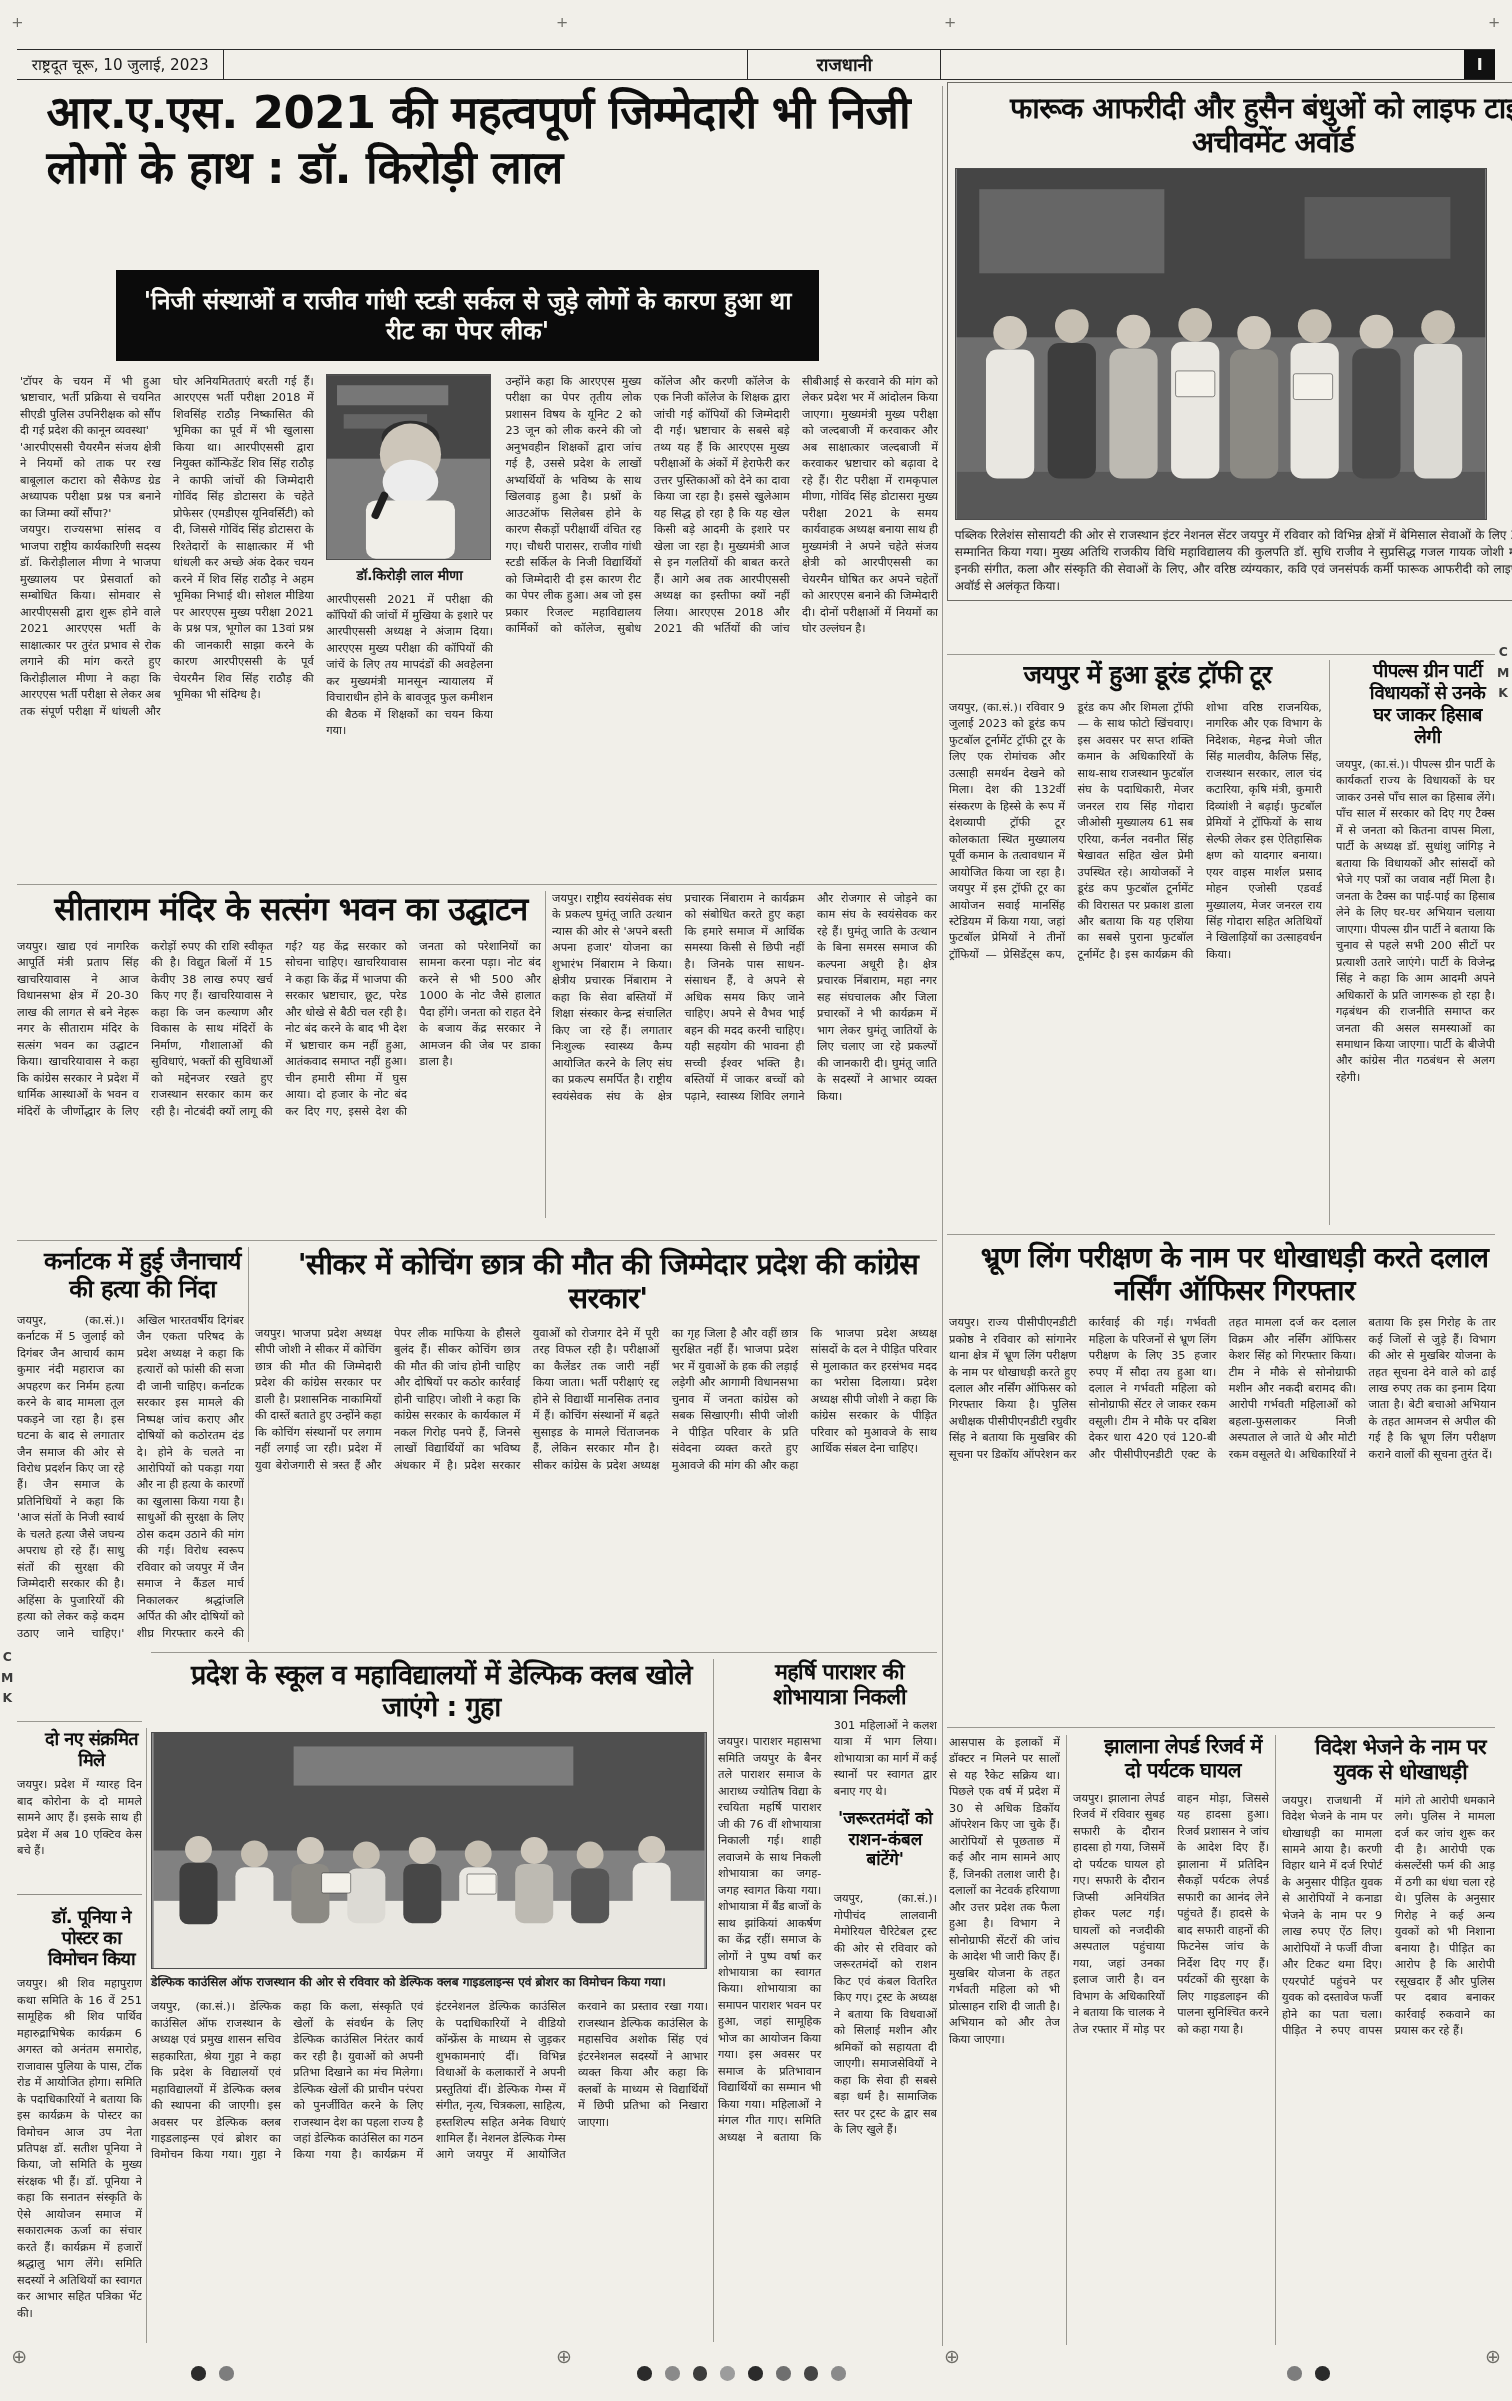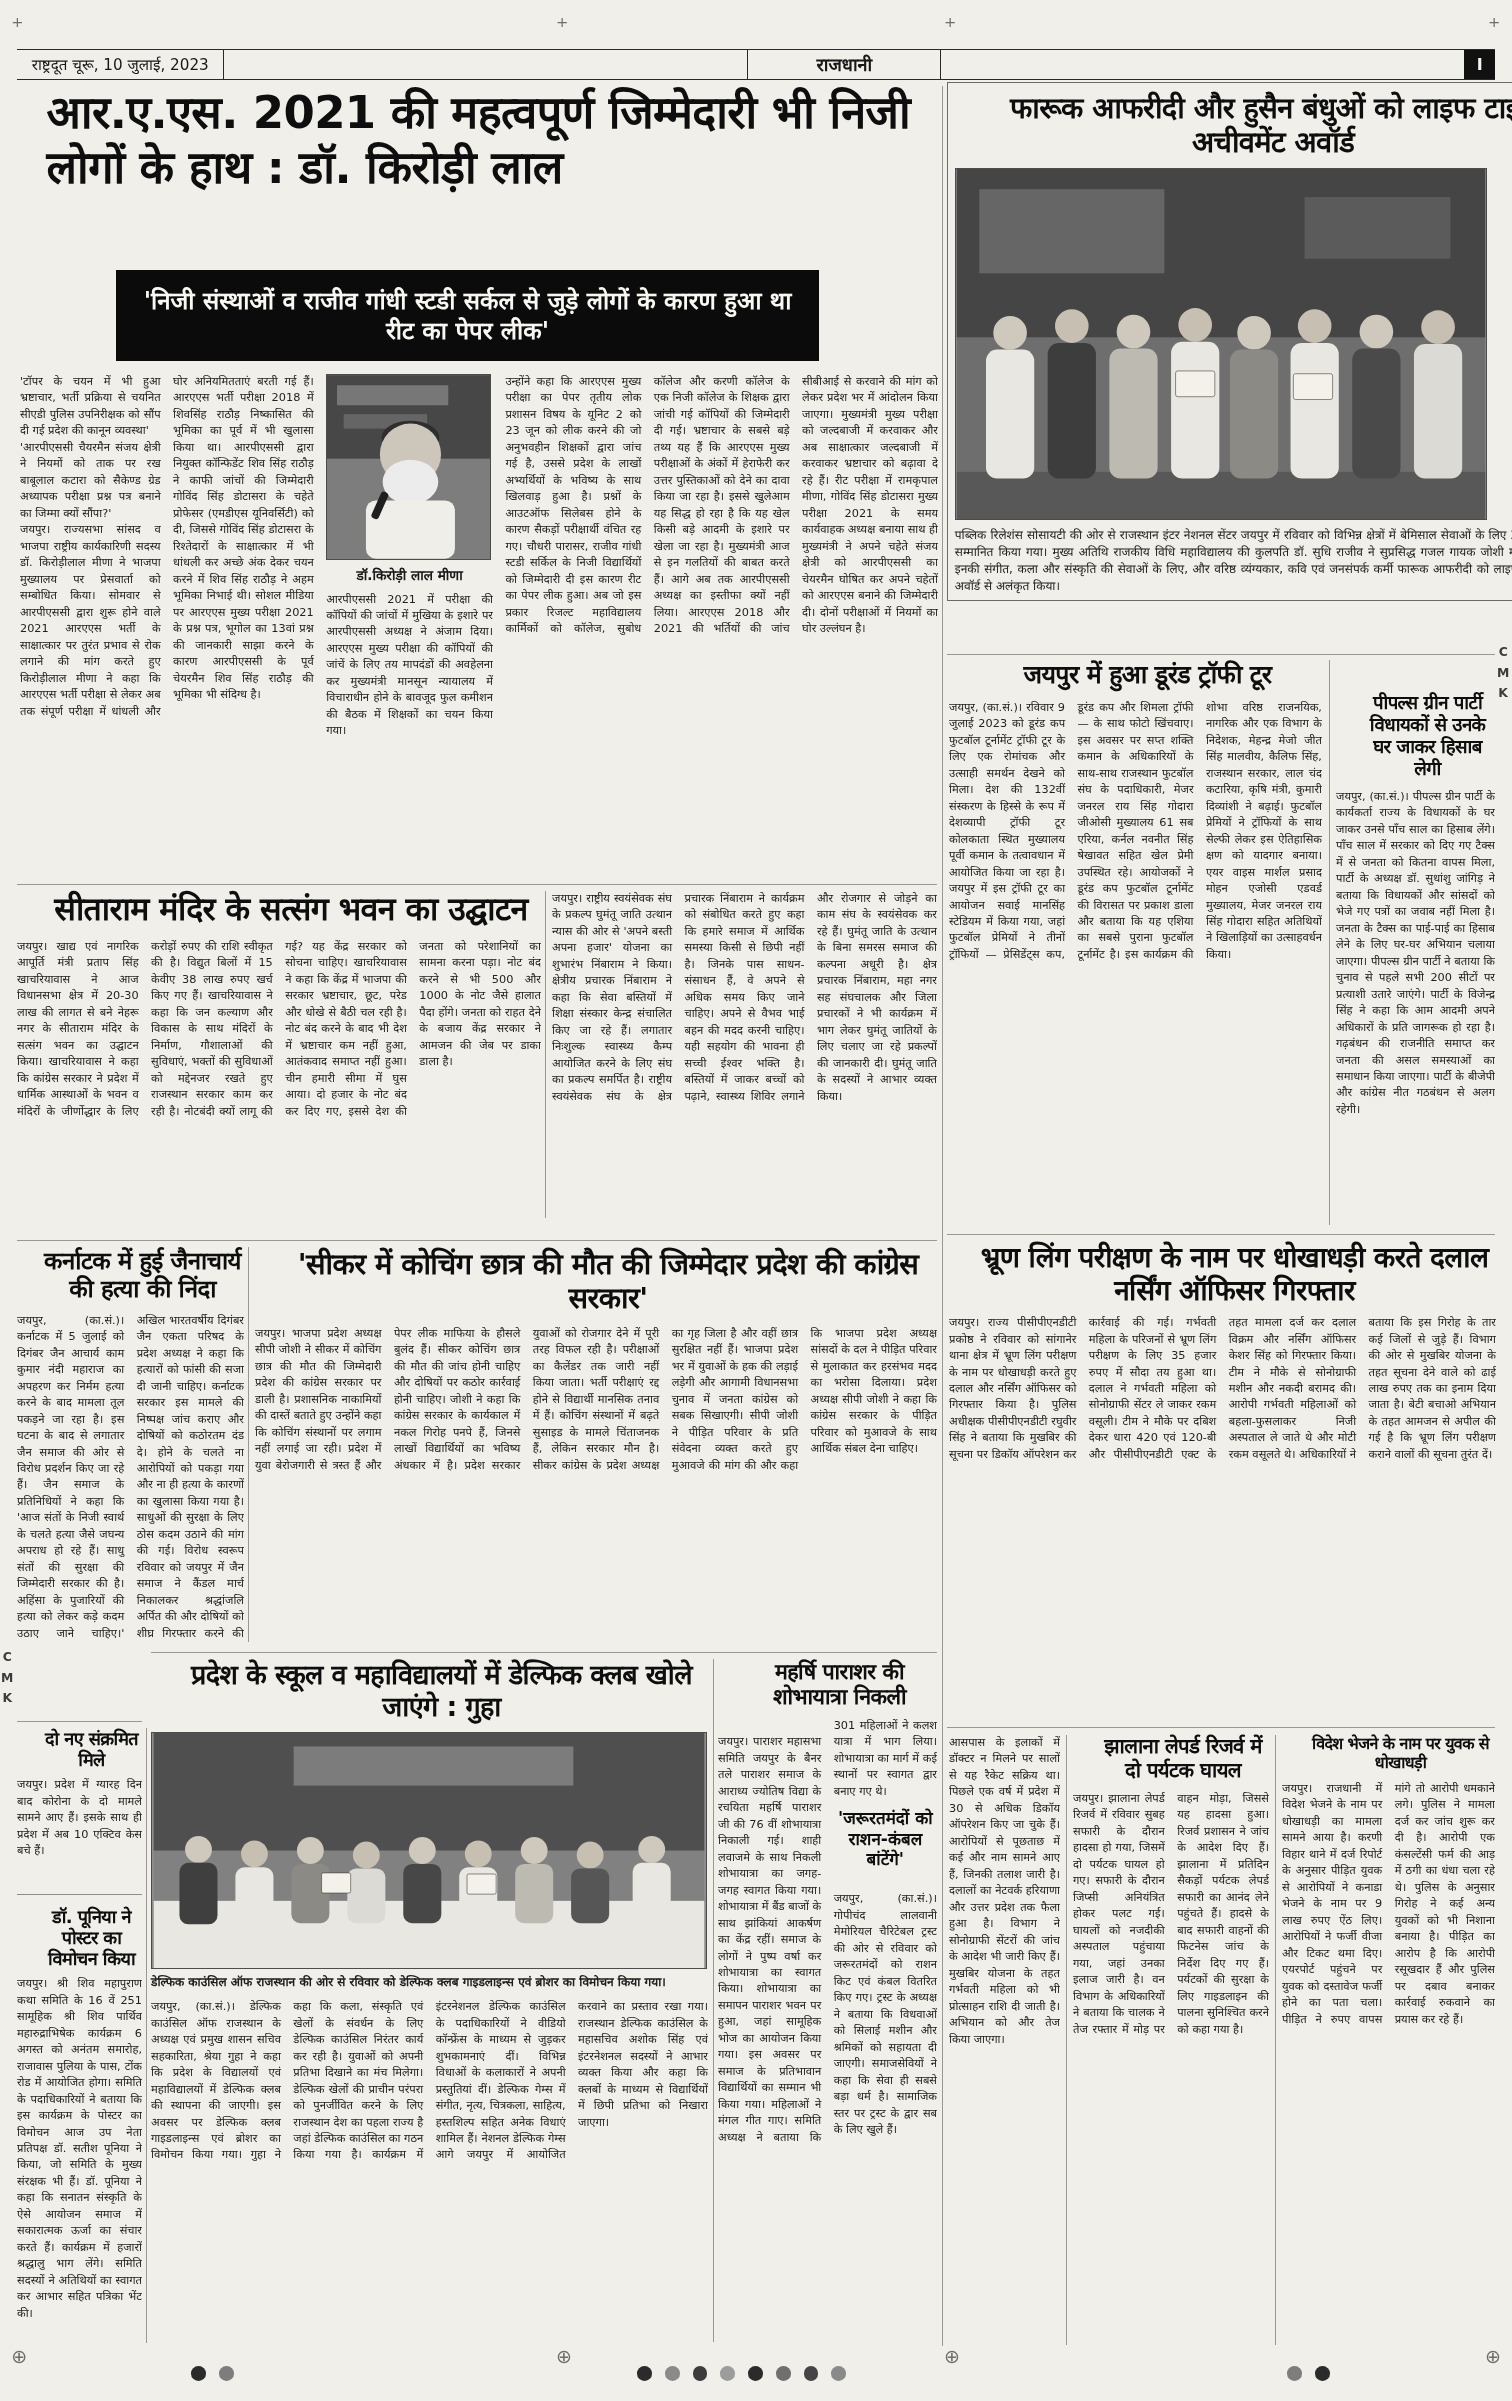--- a/index.html
+++ b/index.html
@@ -106,21 +106,21 @@
       </g>
     </svg>
     <p class="caption" style="margin-top:6.8px;">पब्लिक रिलेशंस सोसायटी की ओर से राजस्थान इंटर नेशनल सेंटर जयपुर में रविवार को विभिन्न क्षेत्रों में बेमिसाल सेवाओं के लिए 21 महानुभावों को सम्मानित किया गया। मुख्य अतिथि राजकीय विधि महाविद्यालय की कुलपति डॉ. सुधि राजीव ने सुप्रसिद्ध गजल गायक जोशी मोहम्मद हुसैन और इनकी संगीत, कला और संस्कृति की सेवाओं के लिए, और वरिष्ठ व्यंग्यकार, कवि एवं जनसंपर्क कर्मी फारूक आफरीदी को लाइफ टाइम अचीवमेंट अवॉर्ड से अलंकृत किया।</p>
   </div>
 
   <div class="abs" style="left:949px;top:660px;width:373px;">
     <h2 class="hl" style="font-size:25px;margin-bottom:10.2px;">जयपुर में हुआ डूरंड ट्रॉफी टूर</h2>
     <div class="body-text cols-3" style="height:469px;">जयपुर, (का.सं.)। रविवार 9 जुलाई 2023 को डूरंड कप फुटबॉल टूर्नामेंट ट्रॉफी टूर के लिए एक रोमांचक और उत्साही समर्थन देखने को मिला। देश की 132वीं संस्करण के हिस्से के रूप में देशव्यापी ट्रॉफी टूर कोलकाता स्थित मुख्यालय पूर्वी कमान के तत्वावधान में आयोजित किया जा रहा है। जयपुर में इस ट्रॉफी टूर का आयोजन सवाई मानसिंह स्टेडियम में किया गया, जहां फुटबॉल प्रेमियों ने तीनों ट्रॉफियों — प्रेसिडेंट्स कप, डूरंड कप और शिमला ट्रॉफी — के साथ फोटो खिंचवाए। इस अवसर पर सप्त शक्ति कमान के अधिकारियों के साथ-साथ राजस्थान फुटबॉल संघ के पदाधिकारी, मेजर जनरल राय सिंह गोदारा जीओसी मुख्यालय 61 सब एरिया, कर्नल नवनीत सिंह षेखावत सहित खेल प्रेमी उपस्थित रहे। आयोजकों ने डूरंड कप फुटबॉल टूर्नामेंट की विरासत पर प्रकाश डाला और बताया कि यह एशिया का सबसे पुराना फुटबॉल टूर्नामेंट है। इस कार्यक्रम की शोभा वरिष्ठ राजनयिक, नागरिक और एक विभाग के निदेशक, मेहन्द्र मेजो जीत सिंह मालवीय, कैलिफ सिंह, राजस्थान सरकार, लाल चंद कटारिया, कृषि मंत्री, कुमारी दिव्यांशी ने बढ़ाई। फुटबॉल प्रेमियों ने ट्रॉफियों के साथ सेल्फी लेकर इस ऐतिहासिक क्षण को यादगार बनाया। एयर वाइस मार्शल प्रसाद मोहन एजोसी एडवर्ड मुख्यालय, मेजर जनरल राय सिंह गोदारा सहित अतिथियों ने खिलाड़ियों का उत्साहवर्धन किया।</div>
   </div>
 
-  <div class="abs" style="left:1336px;top:692px;width:159px;">
+  <div class="abs" style="left:1336px;top:660px;width:159px;">
     <h3 class="hl" style="font-size:18.6px;margin-bottom:9px;">पीपल्स ग्रीन पार्टी विधायकों से उनके घर जाकर हिसाब लेगी</h3>
     <div class="body-text" style="height:469px;">जयपुर, (का.सं.)। पीपल्स ग्रीन पार्टी के कार्यकर्ता राज्य के विधायकों के घर जाकर उनसे पाँच साल का हिसाब लेंगे। पाँच साल में सरकार को दिए गए टैक्स में से जनता को कितना वापस मिला, पार्टी के अध्यक्ष डॉ. सुधांशु जांगिड़ ने बताया कि विधायकों और सांसदों को भेजे गए पत्रों का जवाब नहीं मिला है। जनता के टैक्स का पाई-पाई का हिसाब लेने के लिए घर-घर अभियान चलाया जाएगा। पीपल्स ग्रीन पार्टी ने बताया कि चुनाव से पहले सभी 200 सीटों पर प्रत्याशी उतारे जाएंगे। पार्टी के विजेन्द्र सिंह ने कहा कि आम आदमी अपने अधिकारों के प्रति जागरूक हो रहा है। गढ़बंधन की राजनीति समाप्त कर जनता की असल समस्याओं का समाधान किया जाएगा। पार्टी के बीजेपी और कांग्रेस नीत गठबंधन से अलग रहेगी।</div>
   </div>
 
   <div class="abs" style="left:17px;top:891px;width:524px;">
     <h2 class="hl" style="font-size:32px;margin-bottom:10.2px;">सीताराम मंदिर के सत्संग भवन का उद्घाटन</h2>
     <div class="body-text cols-4" style="height:226px;">जयपुर। खाद्य एवं नागरिक आपूर्ति मंत्री प्रताप सिंह खाचरियावास ने आज विधानसभा क्षेत्र में 20-30 लाख की लागत से बने नेहरू नगर के सीताराम मंदिर के सत्संग भवन का उद्घाटन किया। खाचरियावास ने कहा कि कांग्रेस सरकार ने प्रदेश में धार्मिक आस्थाओं के भवन व मंदिरों के जीर्णोद्धार के लिए करोड़ों रुपए की राशि स्वीकृत की है। विद्युत बिलों में 15 केवीए 38 लाख रुपए खर्च किए गए हैं। खाचरियावास ने कहा कि जन कल्याण और विकास के साथ मंदिरों के निर्माण, गौशालाओं की सुविधाएं, भक्तों की सुविधाओं को मद्देनजर रखते हुए राजस्थान सरकार काम कर रही है। नोटबंदी क्यों लागू की गई? यह केंद्र सरकार को सोचना चाहिए। खाचरियावास ने कहा कि केंद्र में भाजपा की सरकार भ्रष्टाचार, छूट, परेड और धोखे से बैठी चल रही है। नोट बंद करने के बाद भी देश में भ्रष्टाचार कम नहीं हुआ, आतंकवाद समाप्त नहीं हुआ। चीन हमारी सीमा में घुस आया। दो हजार के नोट बंद कर दिए गए, इससे देश की जनता को परेशानियों का सामना करना पड़ा। नोट बंद करने से भी 500 और 1000 के नोट जैसे हालात पैदा होंगे। जनता को राहत देने के बजाय केंद्र सरकार ने आमजन की जेब पर डाका डाला है।</div>
   </div>
 
   <div class="abs" style="left:552px;top:891px;width:385px;">
@@ -143,21 +143,21 @@
   </div>
 
   <div class="abs body-text" style="left:949px;top:1735px;width:111px;height:610px;">आसपास के इलाकों में डॉक्टर न मिलने पर सालों से यह रैकेट सक्रिय था। पिछले एक वर्ष में प्रदेश में 30 से अधिक डिकॉय ऑपरेशन किए जा चुके हैं। आरोपियों से पूछताछ में कई और नाम सामने आए हैं, जिनकी तलाश जारी है। दलालों का नेटवर्क हरियाणा और उत्तर प्रदेश तक फैला हुआ है। विभाग ने सोनोग्राफी सेंटरों की जांच के आदेश भी जारी किए हैं। मुखबिर योजना के तहत गर्भवती महिला को भी प्रोत्साहन राशि दी जाती है। अभियान को और तेज किया जाएगा।</div>
 
   <div class="abs" style="left:1073px;top:1735px;width:196px;">
     <h3 class="hl" style="font-size:20.3px;margin-bottom:8px;">झालाना लेपर्ड रिजर्व में दो पर्यटक घायल</h3>
     <div class="body-text cols-2" style="height:519px;">जयपुर। झालाना लेपर्ड रिजर्व में रविवार सुबह सफारी के दौरान हादसा हो गया, जिसमें दो पर्यटक घायल हो गए। सफारी के दौरान जिप्सी अनियंत्रित होकर पलट गई। घायलों को नजदीकी अस्पताल पहुंचाया गया, जहां उनका इलाज जारी है। वन विभाग के अधिकारियों ने बताया कि चालक ने तेज रफ्तार में मोड़ पर वाहन मोड़ा, जिससे यह हादसा हुआ। रिजर्व प्रशासन ने जांच के आदेश दिए हैं। झालाना में प्रतिदिन सैकड़ों पर्यटक लेपर्ड सफारी का आनंद लेने पहुंचते हैं। हादसे के बाद सफारी वाहनों की फिटनेस जांच के निर्देश दिए गए हैं। पर्यटकों की सुरक्षा के लिए गाइडलाइन की पालना सुनिश्चित करने को कहा गया है।</div>
   </div>
 
   <div class="abs" style="left:1282px;top:1735px;width:213px;">
-    <h3 class="hl" style="font-size:16px;margin-bottom:8px;">विदेश भेजने के नाम पर युवक से धोखाधड़ी</h3>
+    <h3 class="hl" style="font-size:21px;margin-bottom:8px;">विदेश भेजने के नाम पर युवक से धोखाधड़ी</h3>
     <div class="body-text cols-2" style="height:525px;">जयपुर। राजधानी में विदेश भेजने के नाम पर धोखाधड़ी का मामला सामने आया है। करणी विहार थाने में दर्ज रिपोर्ट के अनुसार पीड़ित युवक से आरोपियों ने कनाडा भेजने के नाम पर 9 लाख रुपए ऐंठ लिए। आरोपियों ने फर्जी वीजा और टिकट थमा दिए। एयरपोर्ट पहुंचने पर युवक को दस्तावेज फर्जी होने का पता चला। पीड़ित ने रुपए वापस मांगे तो आरोपी धमकाने लगे। पुलिस ने मामला दर्ज कर जांच शुरू कर दी है। आरोपी एक कंसल्टेंसी फर्म की आड़ में ठगी का धंधा चला रहे थे। पुलिस के अनुसार गिरोह ने कई अन्य युवकों को भी निशाना बनाया है। पीड़ित का आरोप है कि आरोपी रसूखदार हैं और पुलिस पर दबाव बनाकर कार्रवाई रुकवाने का प्रयास कर रहे हैं।</div>
   </div>
 
   <div class="abs" style="left:17px;top:1728px;width:125px;height:617px;">
     <h4 class="hl" style="font-size:18px;margin-bottom:6.8px;">दो नए संक्रमित मिले</h4>
     <div class="body-text" style="height:107px;">जयपुर। प्रदेश में ग्यारह दिन बाद कोरोना के दो मामले सामने आए हैं। इसके साथ ही प्रदेश में अब 10 एक्टिव केस बचे हैं।</div>
     <div class="mini-divider"></div>
     <h4 class="hl" style="font-size:18px;margin-bottom:6.8px;">डॉ. पूनिया ने पोस्टर का विमोचन किया</h4>
     <div class="body-text" style="height:373px;">जयपुर। श्री शिव महापुराण कथा समिति के 16 वें 251 सामूहिक श्री शिव पार्थिव महारुद्राभिषेक कार्यक्रम 6 अगस्त को अनंतम समारोह, राजावास पुलिया के पास, टोंक रोड में आयोजित होगा। समिति के पदाधिकारियों ने बताया कि इस कार्यक्रम के पोस्टर का विमोचन आज उप नेता प्रतिपक्ष डॉ. सतीश पूनिया ने किया, जो समिति के मुख्य संरक्षक भी हैं। डॉ. पूनिया ने कहा कि सनातन संस्कृति के ऐसे आयोजन समाज में सकारात्मक ऊर्जा का संचार करते हैं। कार्यक्रम में हजारों श्रद्धालु भाग लेंगे। समिति सदस्यों ने अतिथियों का स्वागत कर आभार सहित पत्रिका भेंट की।</div>
   </div>

